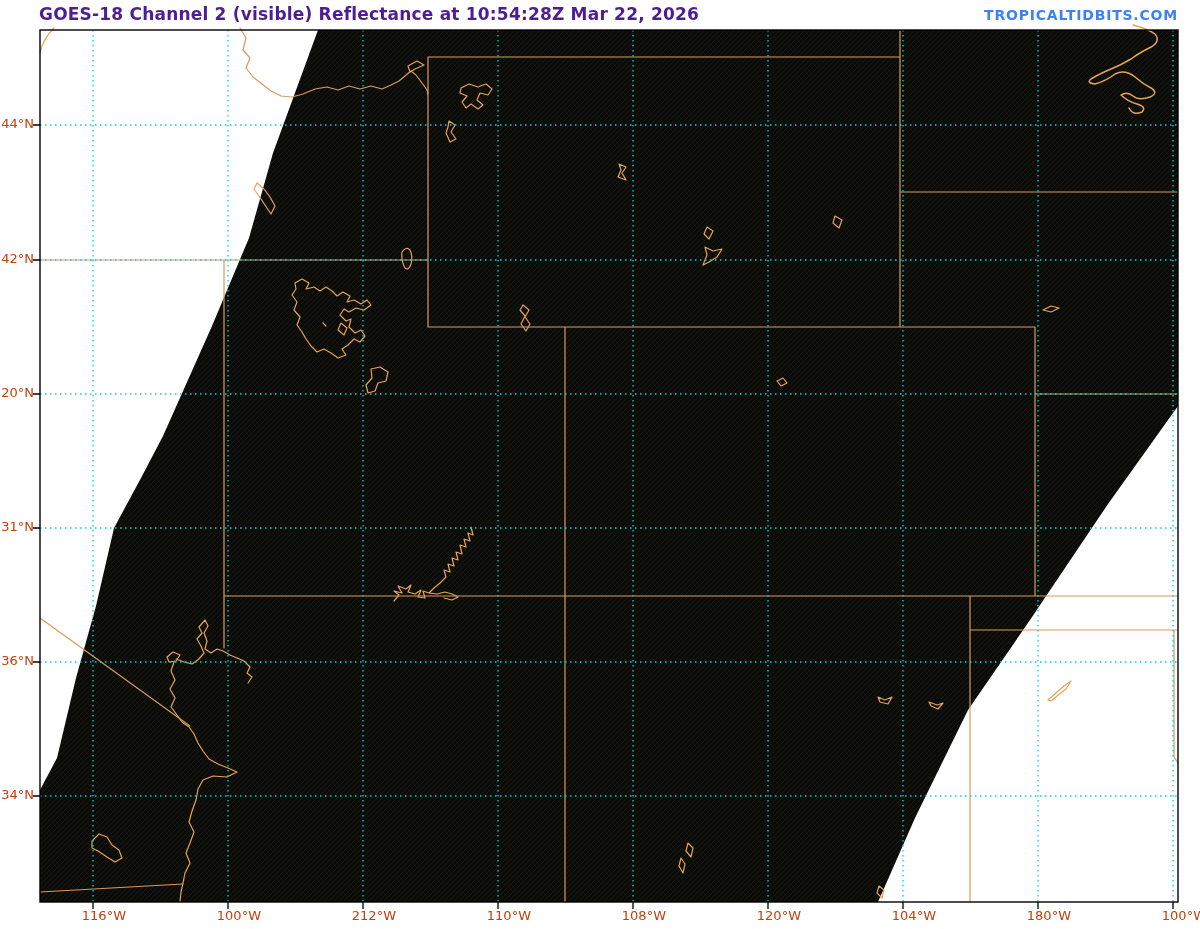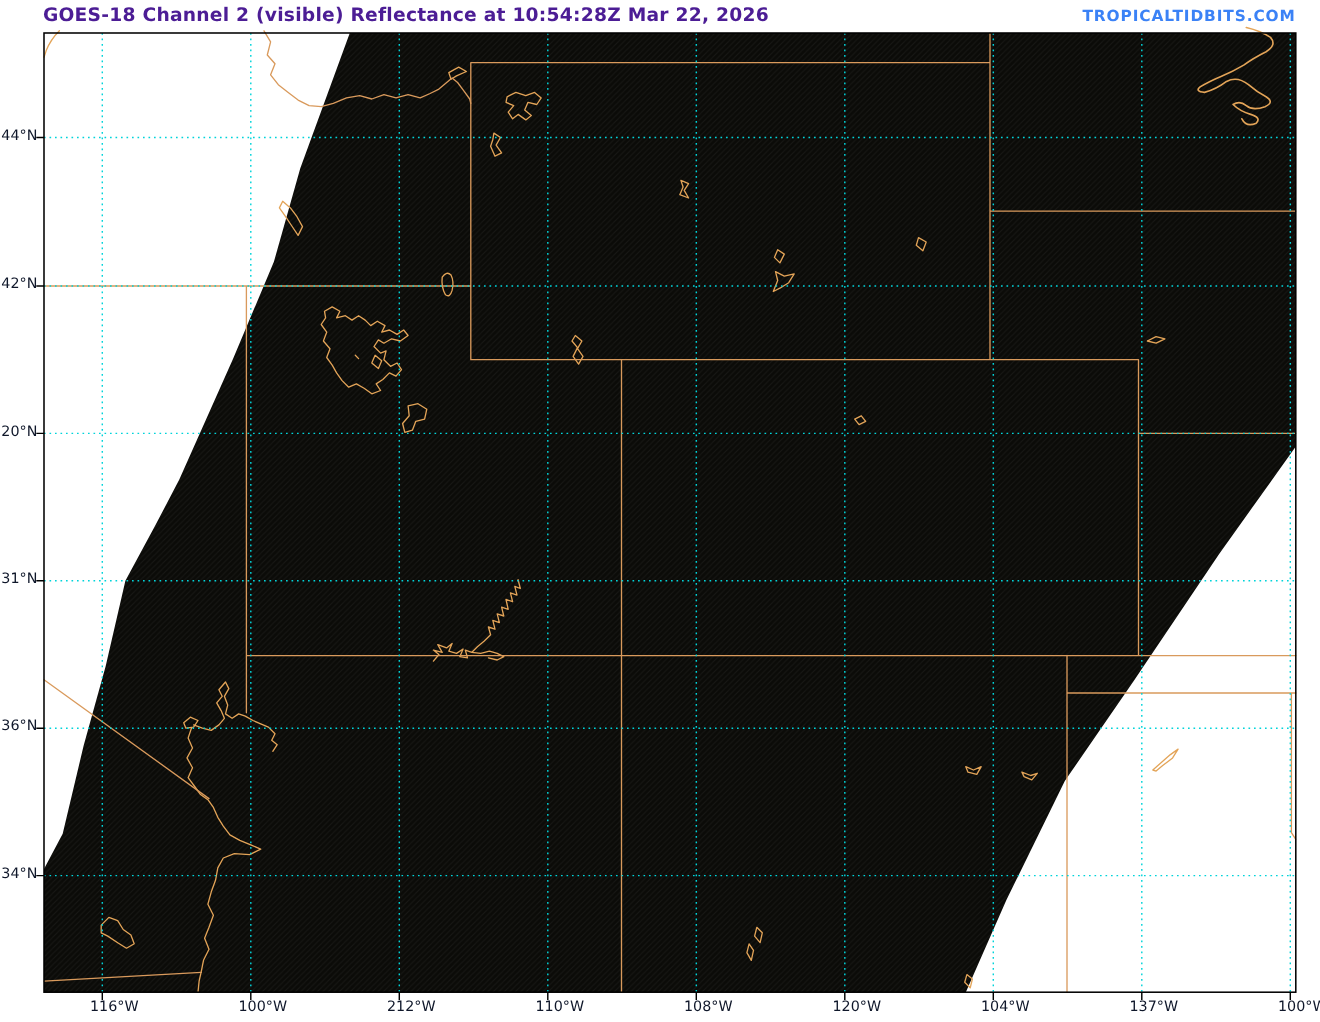--- a/index.html
+++ b/index.html
@@ -10,21 +10,21 @@
   .title{
     position:absolute;left:39px;top:4px;font-size:17px;font-weight:bold;
     color:#4c1d95;white-space:nowrap;letter-spacing:0.2px;
   }
   .watermark{
     position:absolute;right:22px;top:7px;font-size:14px;font-weight:bold;
     color:#3b82f6;letter-spacing:0.8px;white-space:nowrap;
   }
   .map-svg{position:absolute;left:0;top:0;}
   .tick-label{
-    position:absolute;font-size:13px;color:#0f172a;line-height:16px;
+    position:absolute;font-size:13px;color:#c2410c;line-height:16px;
   }
   .lat-label{left:0;width:34px;text-align:right;}
   .lon-label{top:908px;width:66px;text-align:right;}
 </style>
 </head>
 <body>
 
 <div class="stage">
 
   <div class="title">GOES-18 Channel 2 (visible) Reflectance at 10:54:28Z Mar 22, 2026</div>
@@ -123,16 +123,16 @@
   <span class="tick-label lat-label" style="top:653px">36°N</span>
   <span class="tick-label lat-label" style="top:787px">34°N</span>
 
   <span class="tick-label lon-label" style="left:60px">116°W</span>
   <span class="tick-label lon-label" style="left:195px">100°W</span>
   <span class="tick-label lon-label" style="left:330px">212°W</span>
   <span class="tick-label lon-label" style="left:465px">110°W</span>
   <span class="tick-label lon-label" style="left:600px">108°W</span>
   <span class="tick-label lon-label" style="left:735px">120°W</span>
   <span class="tick-label lon-label" style="left:870px">104°W</span>
-  <span class="tick-label lon-label" style="left:1005px">137°W</span>
+  <span class="tick-label lon-label" style="left:1005px">180°W</span>
   <span class="tick-label lon-label" style="left:1140px">100°W</span>
 
 </div>
 
 </body></html>

